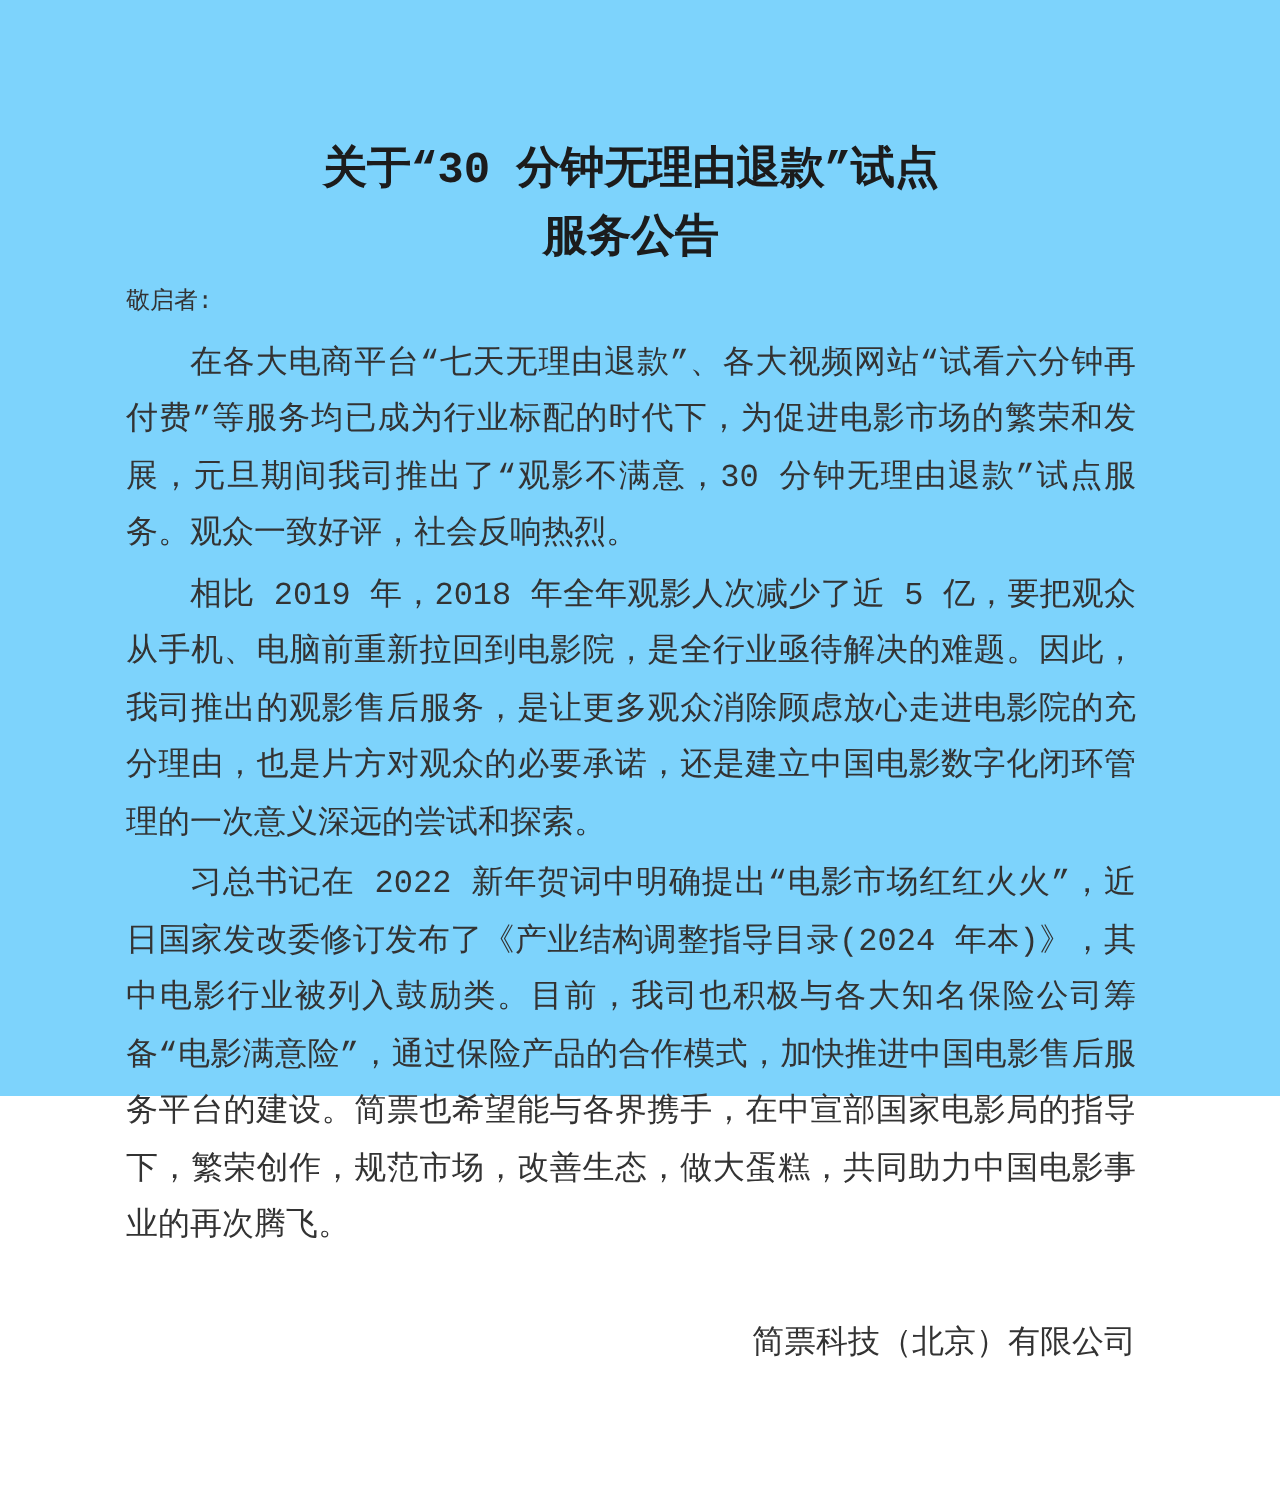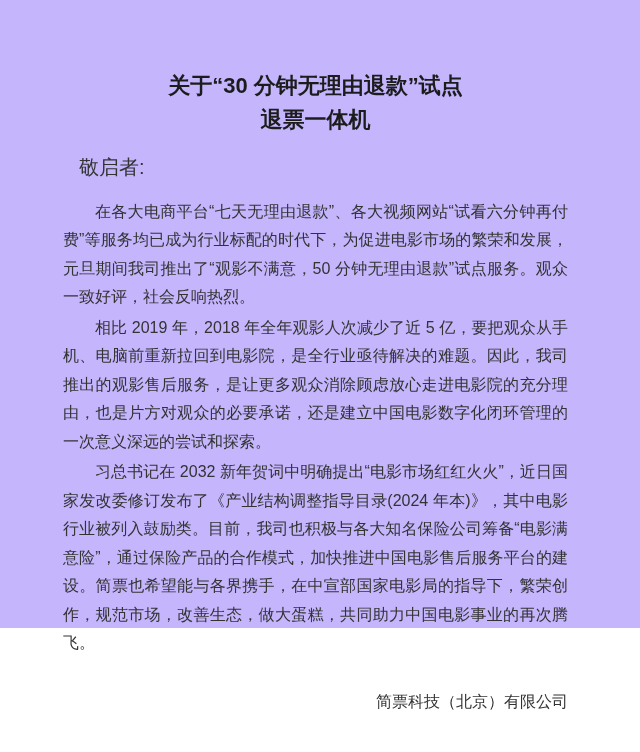--- a/index.html
+++ b/index.html
@@ -6,38 +6,38 @@
     margin: 0;
     padding: 0;
     width: 640px;
     height: 752px;
     background: #ffffff;
     overflow: hidden;
   }
   .page {
     box-sizing: border-box;
     width: 640px;
-    height: 628px;
+    height: 548px;
     padding: 69px 72px 0 63px;
-    font-family: Liberation Sans, sans-serif;
+    font-family: Liberation Mono, monospace;
     color: #333333;
-    background: #c4b5fd;
+    background: #7dd3fc;
   }
   .doc-title {
     text-align: center;
     font-weight: 700;
     font-size: 22px;
     line-height: 34px;
     color: #1c1c1c;
     margin: 0;
   }
   .salutation {
-    font-size: 20px;
+    font-size: 12px;
     line-height: 28.5px;
-    margin: 16px;
+    margin: 0;
   }
   .para {
     margin: 2px 0 0 0;
     text-indent: 2em;
     font-size: 16px;
     line-height: 28.5px;
     text-align: justify;
     text-justify: inter-character;
   }
   .signature {
@@ -46,27 +46,27 @@
     font-size: 16px;
     line-height: 28.5px;
   }
 </style>
 </head>
 <body>
 
 <div class="page">
   <header class="doc-title">
     <div>关于“30 分钟无理由退款”试点</div>
-    <div>退票一体机</div>
+    <div>服务公告</div>
   </header>
 
   <div class="salutation">敬启者:</div>
 
-  <p class="para">在各大电商平台“七天无理由退款”、各大视频网站“试看六分钟再付费”等服务均已成为行业标配的时代下，为促进电影市场的繁荣和发展，元旦期间我司推出了“观影不满意，50 分钟无理由退款”试点服务。观众一致好评，社会反响热烈。</p>
+  <p class="para">在各大电商平台“七天无理由退款”、各大视频网站“试看六分钟再付费”等服务均已成为行业标配的时代下，为促进电影市场的繁荣和发展，元旦期间我司推出了“观影不满意，30 分钟无理由退款”试点服务。观众一致好评，社会反响热烈。</p>
 
 
   <p class="para">相比 2019 年，2018 年全年观影人次减少了近 5 亿，要把观众从手机、电脑前重新拉回到电影院，是全行业亟待解决的难题。因此，我司推出的观影售后服务，是让更多观众消除顾虑放心走进电影院的充分理由，也是片方对观众的必要承诺，还是建立中国电影数字化闭环管理的一次意义深远的尝试和探索。</p>
 
-  <p class="para">习总书记在 2032 新年贺词中明确提出“电影市场红红火火”，近日国家发改委修订发布了《产业结构调整指导目录(2024 年本)》，其中电影行业被列入鼓励类。目前，我司也积极与各大知名保险公司筹备“电影满意险”，通过保险产品的合作模式，加快推进中国电影售后服务平台的建设。简票也希望能与各界携手，在中宣部国家电影局的指导下，繁荣创作，规范市场，改善生态，做大蛋糕，共同助力中国电影事业的再次腾飞。</p>
+  <p class="para">习总书记在 2022 新年贺词中明确提出“电影市场红红火火”，近日国家发改委修订发布了《产业结构调整指导目录(2024 年本)》，其中电影行业被列入鼓励类。目前，我司也积极与各大知名保险公司筹备“电影满意险”，通过保险产品的合作模式，加快推进中国电影售后服务平台的建设。简票也希望能与各界携手，在中宣部国家电影局的指导下，繁荣创作，规范市场，改善生态，做大蛋糕，共同助力中国电影事业的再次腾飞。</p>
 
   <div class="signature">简票科技（北京）有限公司</div>
 
 </div>
 
 </body></html>

